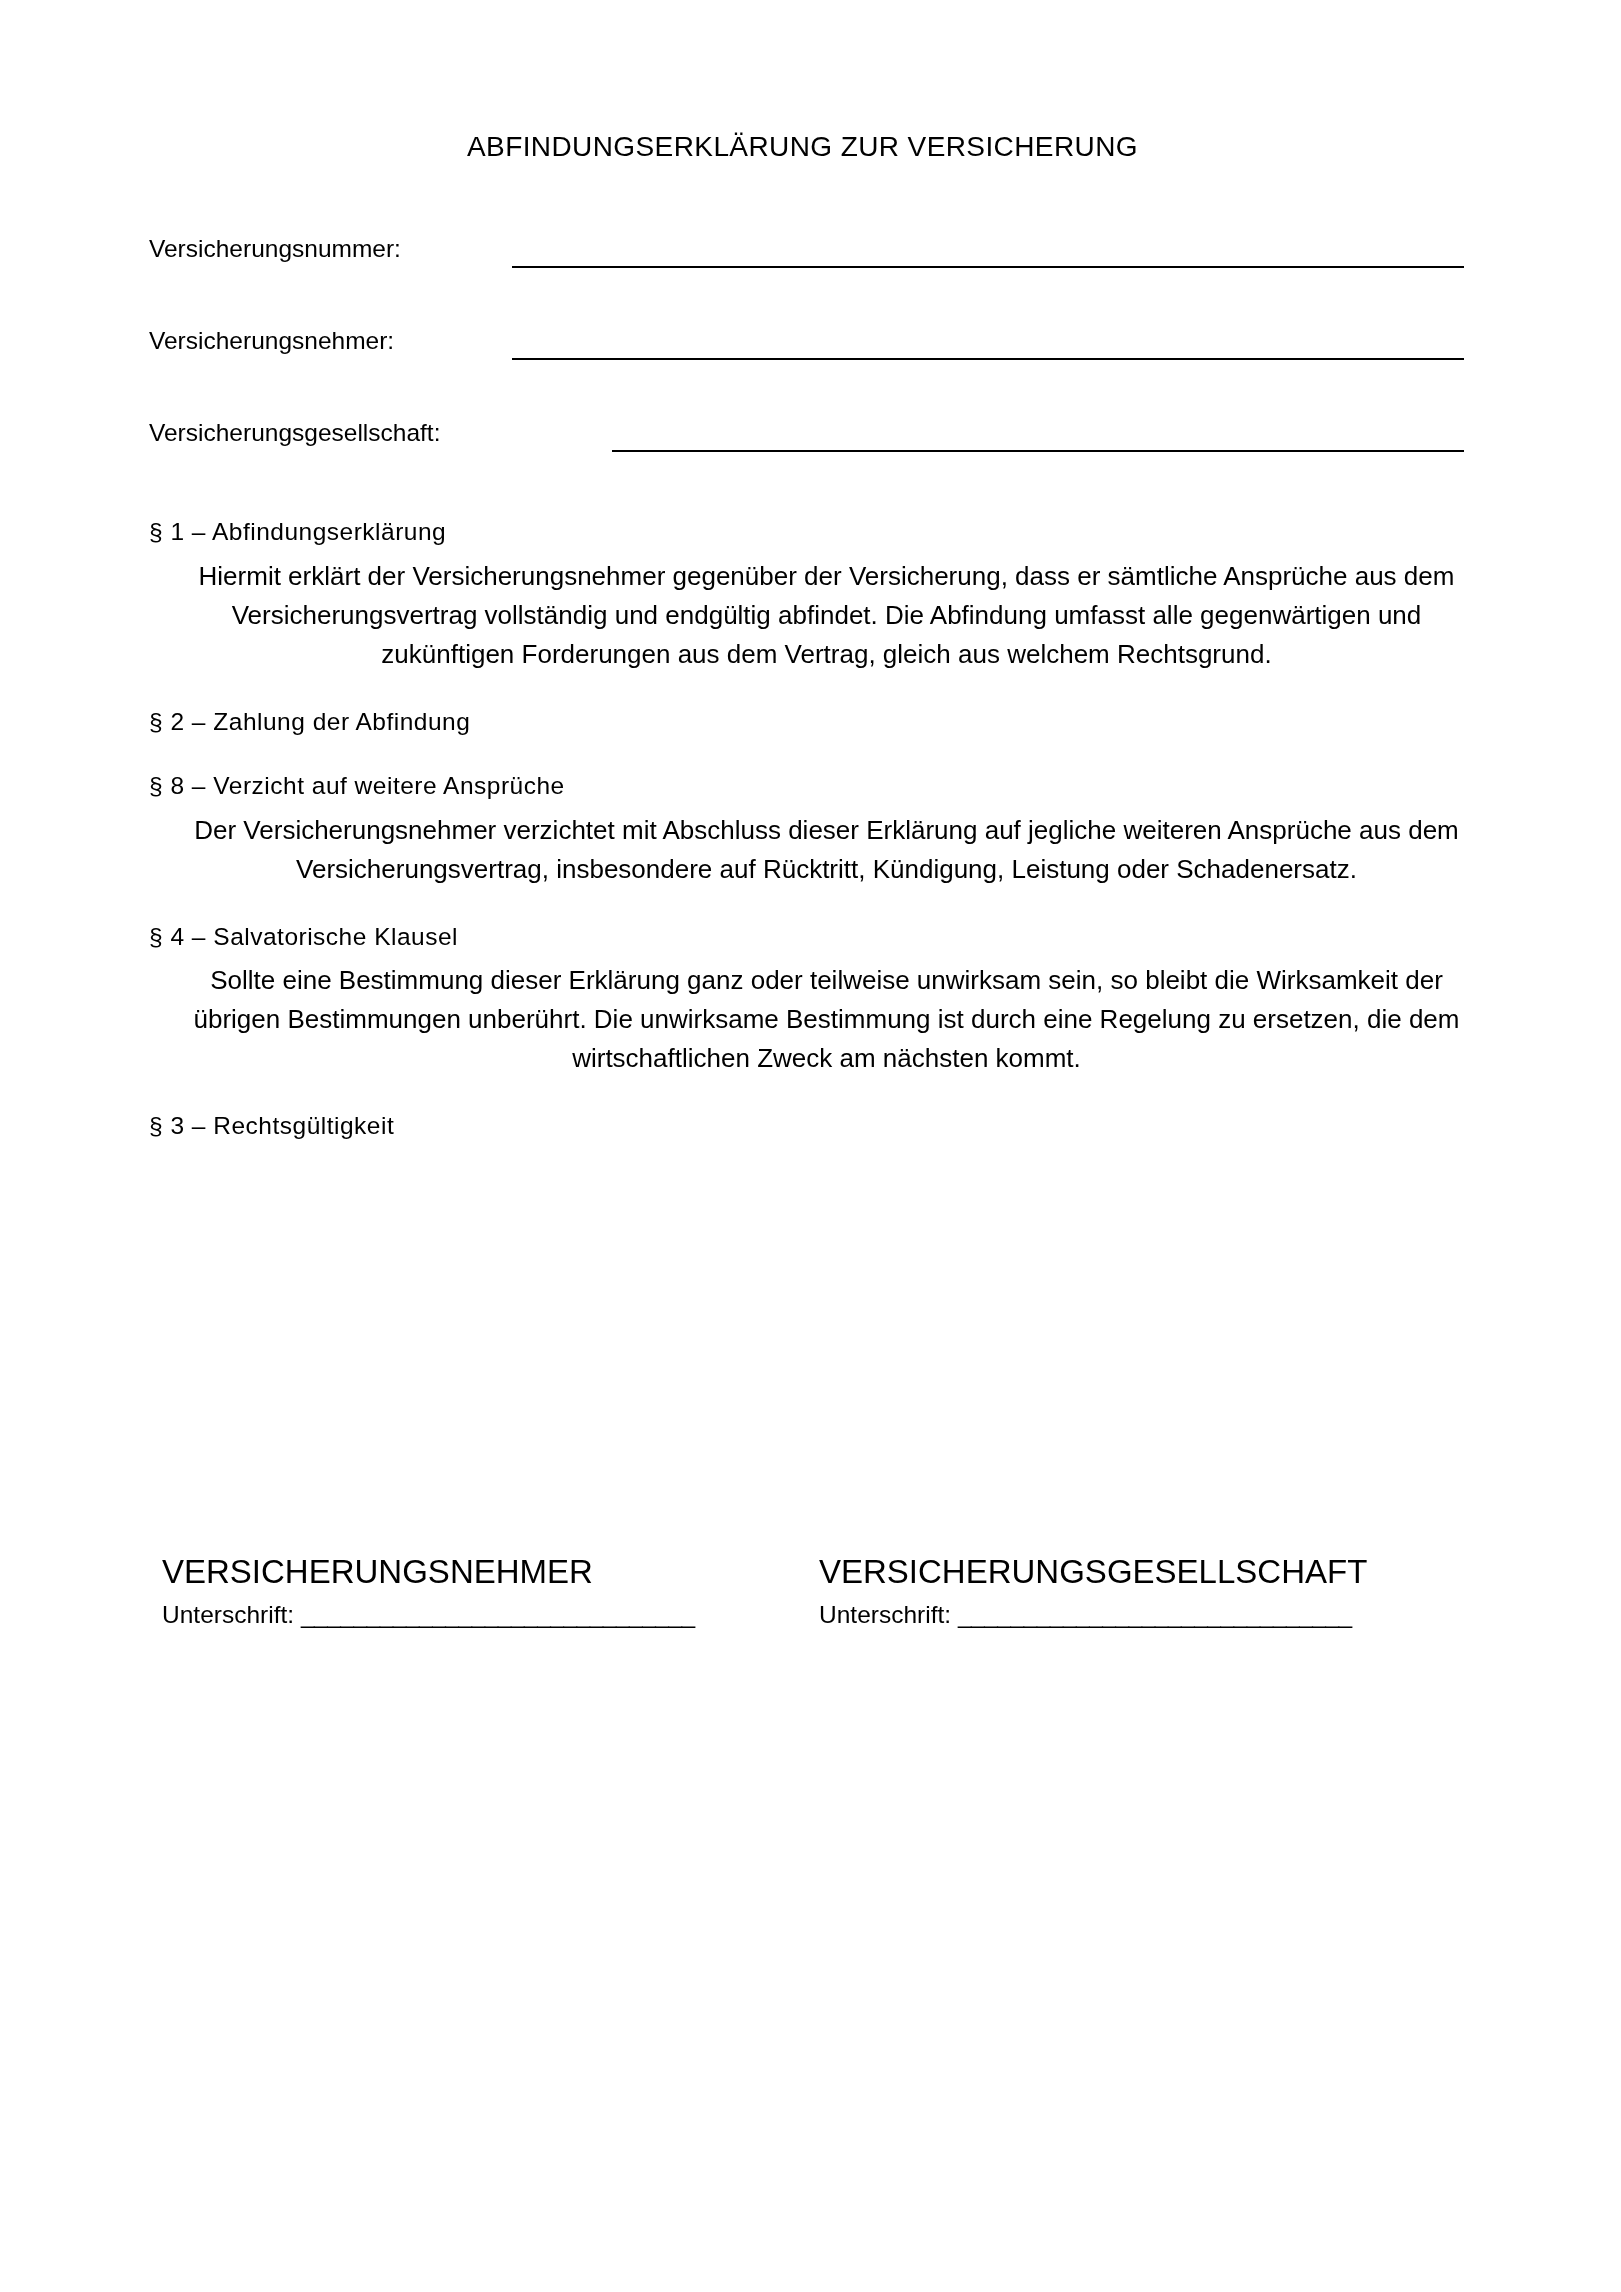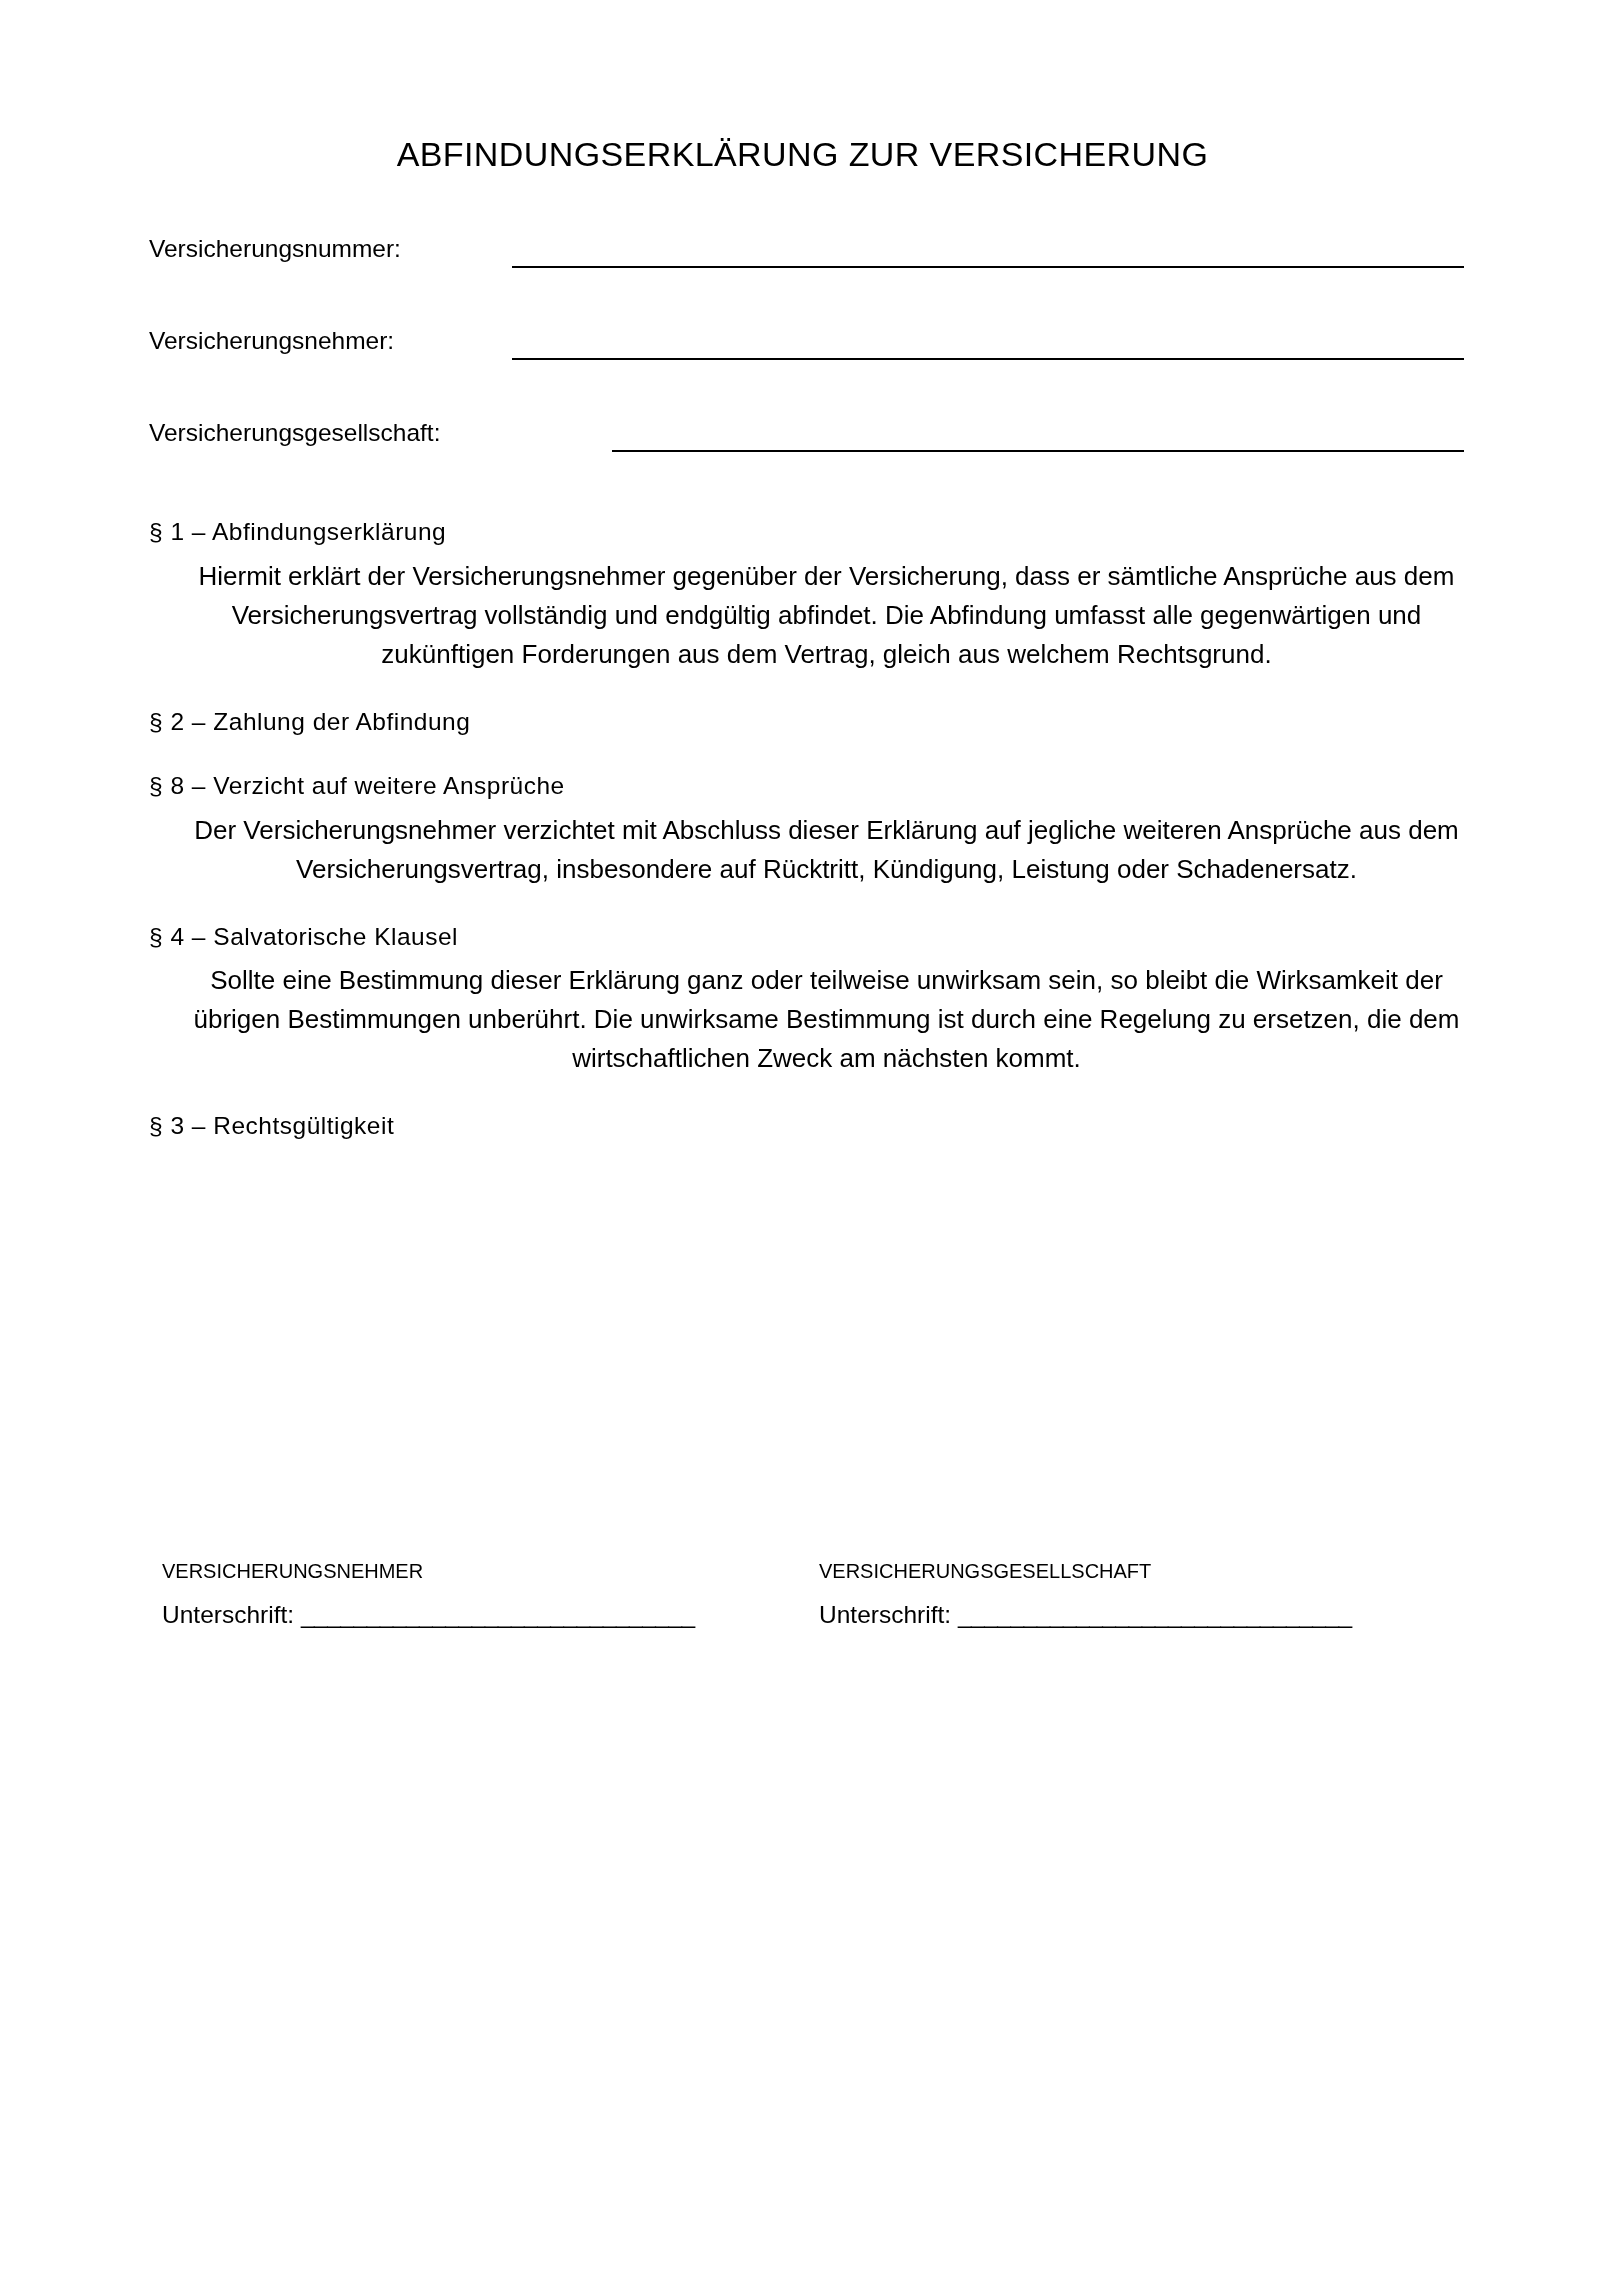--- a/index.html
+++ b/index.html
@@ -22,21 +22,21 @@
     background: #ffffff;
   }
 
   
   .doc-title {
     position: absolute;
     left: 0;
     right: 16px;
     top: 111px;
     text-align: center;
-    font-size: 34px;
+    font-size: 28px;
     font-weight: 400;
     letter-spacing: 0.4px;
     line-height: 1.2;
     white-space: nowrap;
   }
 
   
   .field-block {
     position: absolute;
     left: 149px;
@@ -104,21 +104,21 @@
     top: 1555px;
     width: 1313px;
   }
   .sig-headings {
     position: relative;
     height: 43px;
   }
   .sig-heading {
     position: absolute;
     top: 0;
-    font-size: 20px;
+    font-size: 33px;
     line-height: 33px;
     white-space: nowrap;
   }
   .sig-col-1 { left: 0px; }
   .sig-col-2 { left: 657px; }
 
   .sig-lines {
     position: relative;
     height: 45px;
     text-decoration: underline;

